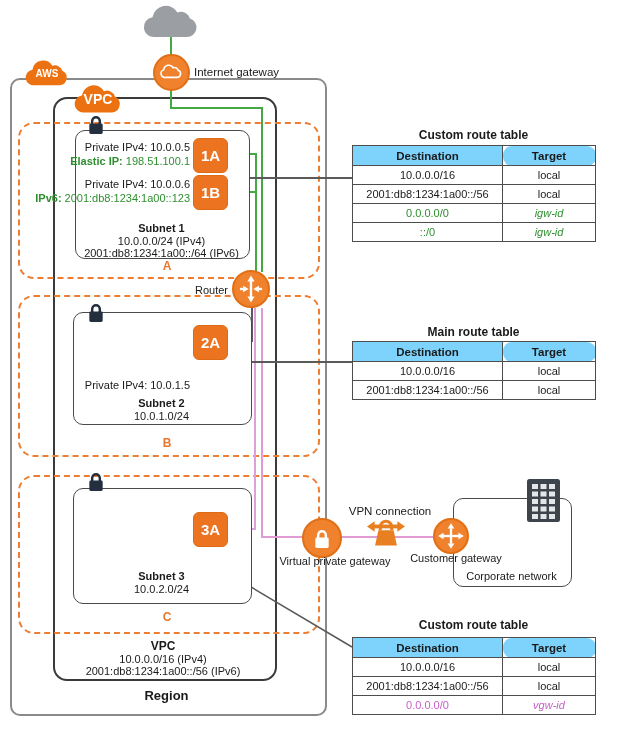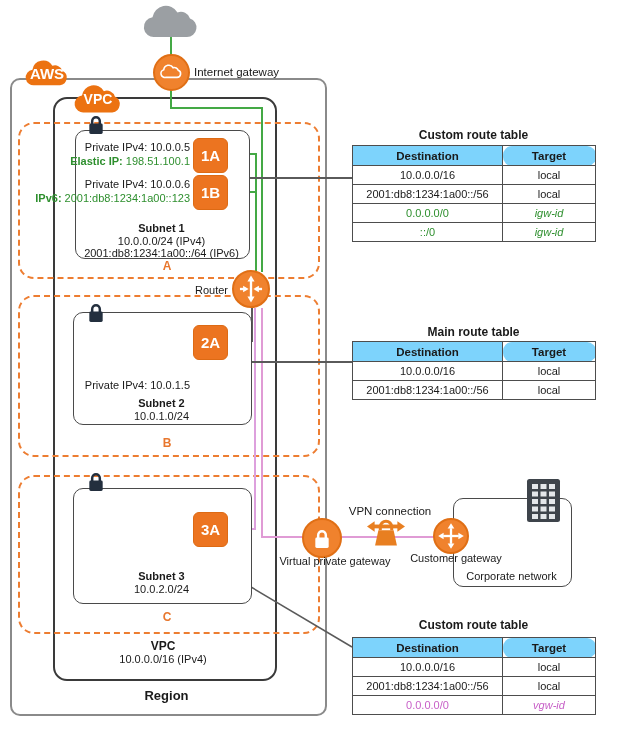--- a/index.html
+++ b/index.html
@@ -134,21 +134,21 @@
     <svg width="26" height="26" viewBox="0 0 36 36">
         <path d="M10 24 h15 a5 5 0 0 0 1.6-9.7 a5.5 5.5 0 0 0-7-3.6 a7 7 0 0 0-13 2.7 A5.1 5.1 0 0 0 10 24 z" fill="none" stroke="#fff" stroke-width="2.2"></path>
       </svg>
   </div>
   <div class="txt" style="left:194px;top:66px;font-size:11.5px;">Internet gateway</div>
 
   <div class="badge" style="left:24px;top:58px;width:46px;height:30px;">
     <svg width="46" height="30" viewBox="0 0 60 38">
         <path d="M14 35 h33 a10 10 0 0 0 3-19 a10 10 0 0 0-13-6.3 a14 14 0 0 0-26 5 A10.2 10.2 0 0 0 14 35 z" fill="#EC7211"></path>
       </svg>
-    <span style="font-size:15px;">AWS</span>
+    <span style="font-size:10px;">AWS</span>
   </div>
 
   <div class="badge" style="left:68px;top:83px;width:60px;height:32px;">
     <svg width="60" height="32" viewBox="0 0 60 38">
         <path d="M14 35 h33 a10 10 0 0 0 3-19 a10 10 0 0 0-13-6.3 a14 14 0 0 0-26 5 A10.2 10.2 0 0 0 14 35 z" fill="#EC7211"></path>
       </svg>
     <span style="font-size:14px;">VPC</span>
   </div>
 
   <div class="circle" style="left:232px;top:270px;width:38px;height:38px;">
@@ -287,16 +287,17 @@
         <polygon points="18,34.5 13.7,27.5 22.3,27.5" stroke="none"></polygon>
         <polygon points="1.5,18 8.5,13.7 8.5,22.3" stroke="none"></polygon>
         <polygon points="34.5,18 27.5,13.7 27.5,22.3" stroke="none"></polygon>
       </g>
     </svg>
   </div>
   <div class="txt txt-c" style="left:400px;top:552px;width:112px;">Customer gateway</div>
 
   <div class="txt txt-c bold" style="left:53px;top:639px;width:220px;font-size:12px;">VPC</div>
   <div class="txt txt-c" style="left:53px;top:653px;width:220px;">10.0.0.0/16 (IPv4)</div>
+  <div class="txt txt-c" style="left:53px;top:665px;width:220px;">2001:db8:1234:1a00::/56 (IPv6)</div>
 
   <div class="txt txt-c bold" style="left:10px;top:688px;width:313px;font-size:13px;">Region</div>
 
 </div>
 
 </body></html>

